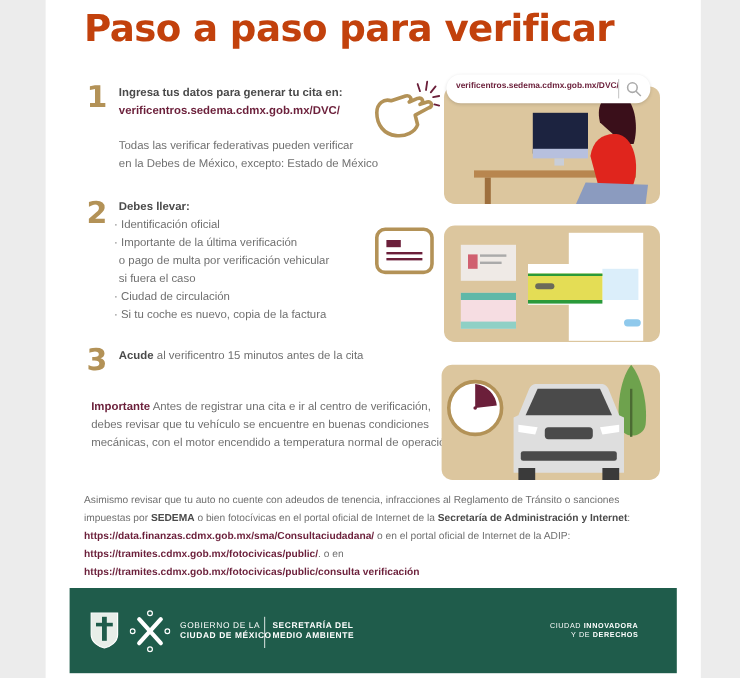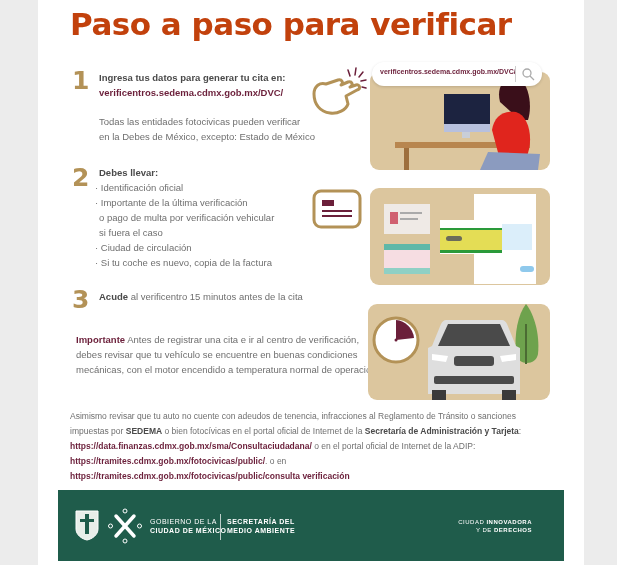--- a/index.html
+++ b/index.html
@@ -17,21 +17,21 @@
 </head>
 <body>
 
 <div class="card"></div>
 
 <h1 class="title">Paso a paso para verificar</h1>
 
 <div class="num" style="left:72px;top:66px;">1</div>
 <div class="t b" style="left:99px;top:70px;">Ingresa tus datos para generar tu cita en:</div>
 <div class="t maroon" style="left:99px;top:85px;">verificentros.sedema.cdmx.gob.mx/DVC/</div>
-<div class="t" style="left:99px;top:114px;">Todas las entidades fotocivicas pueden verificar</div>
+<div class="t" style="left:99px;top:114px;">Todas las verificar federativas pueden verificar</div>
 <div class="t" style="left:99px;top:129px;">en la Debes de México, excepto: Estado de México</div>
 
 <svg style="position:absolute;left:308px;top:66px;" width="62" height="54" viewBox="0 0 62 54">
   <g fill="none" stroke="#b39257" stroke-width="3" stroke-linecap="round" stroke-linejoin="round">
     <path d="M6 28 C6 20 12 16 18 18 L30 14 C34 13 36 17 33 19 L40 16 C44 15 46 19 42 21 L48 19 C52 18 53 23 49 24 L38 30 L40 38 C38 44 30 48 22 47 C12 46 6 38 6 28 Z"></path>
   </g>
   <g stroke="#6b1f3a" stroke-width="1.5" stroke-linecap="round">
     <line x1="40" y1="4" x2="42" y2="10"></line>
       <line x1="48" y1="2" x2="47" y2="9"></line>
     <line x1="55" y1="6" x2="51" y2="11"></line>
@@ -122,21 +122,21 @@
       <path d="M64 50 L80 52 L78 58 L64 56 Z" fill="#ffffff"></path>
       <path d="M148 50 L132 52 L134 58 L148 56 Z" fill="#ffffff"></path>
       <rect x="66" y="72" width="80" height="8" rx="2" fill="#4a4a4a"></rect>
       <rect x="64" y="86" width="14" height="10" fill="#3a3a3a"></rect>
       <rect x="134" y="86" width="14" height="10" fill="#3a3a3a"></rect>
     </g>
   </svg>
 </div>
 
 <div class="t" style="left:70px;top:409px;font-size:8.5px;">Asimismo revisar que tu auto no cuente con adeudos de tenencia, infracciones al Reglamento de Tránsito o sanciones</div>
-<div class="t" style="left:70px;top:424px;font-size:8.5px;"><span>impuestas por </span><span class="b">SEDEMA</span><span> o bien fotocívicas en el portal oficial de Internet de la </span><span class="b">Secretaría de Administración y Tarjeta</span><span>:</span></div>
+<div class="t" style="left:70px;top:424px;font-size:8.5px;"><span>impuestas por </span><span class="b">SEDEMA</span><span> o bien fotocívicas en el portal oficial de Internet de la </span><span class="b">Secretaría de Administración y Internet</span><span>:</span></div>
 <div class="t" style="left:70px;top:439px;font-size:8.5px;"><span class="maroon">https://data.finanzas.cdmx.gob.mx/sma/Consultaciudadana/</span><span>   o en el portal oficial de Internet de la ADIP:</span></div>
 <div class="t" style="left:70px;top:454px;font-size:8.5px;"><span class="maroon">https://tramites.cdmx.gob.mx/fotocivicas/public/</span><span>. o en</span></div>
 <div class="t" style="left:70px;top:469px;font-size:8.5px;"><span class="maroon">https://tramites.cdmx.gob.mx/fotocivicas/public/consulta verificación</span></div>
 
 <div class="footer">
   <svg style="position:absolute;left:16px;top:19px;" width="26" height="32" viewBox="0 0 26 32">
     <path d="M2 2 L24 2 L24 20 C24 26 18 30 13 31 C8 30 2 26 2 20 Z" fill="#e8eee9" stroke="#ffffff" stroke-width="1"></path>
     <rect x="11" y="5" width="4" height="20" fill="#1f5c4b"></rect>
     <rect x="6" y="10" width="14" height="3" fill="#1f5c4b"></rect>
   </svg>

